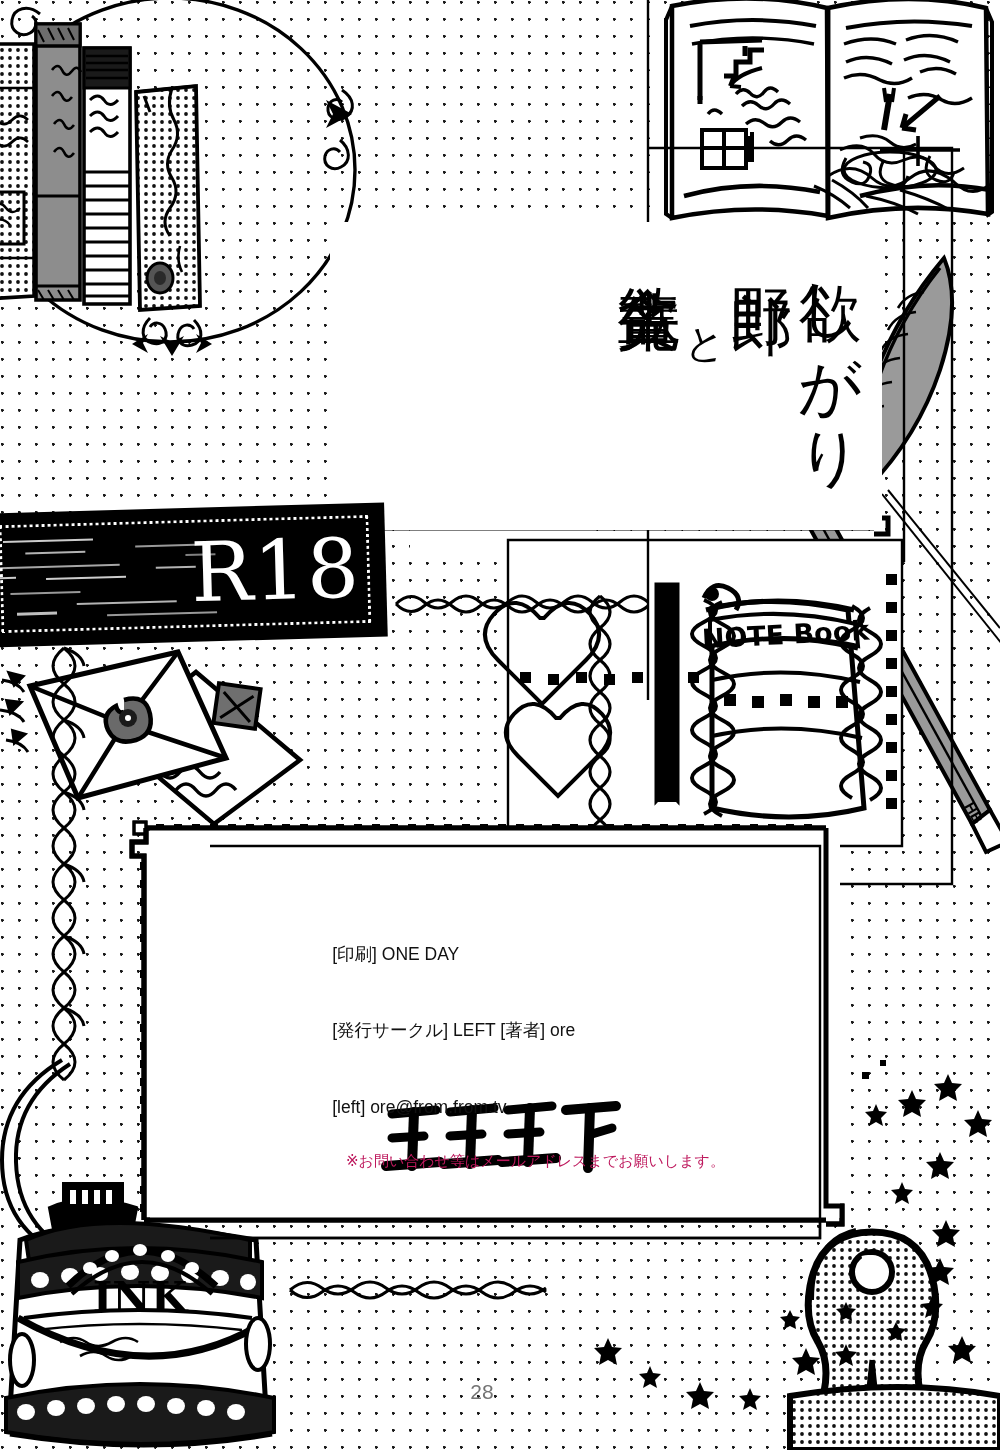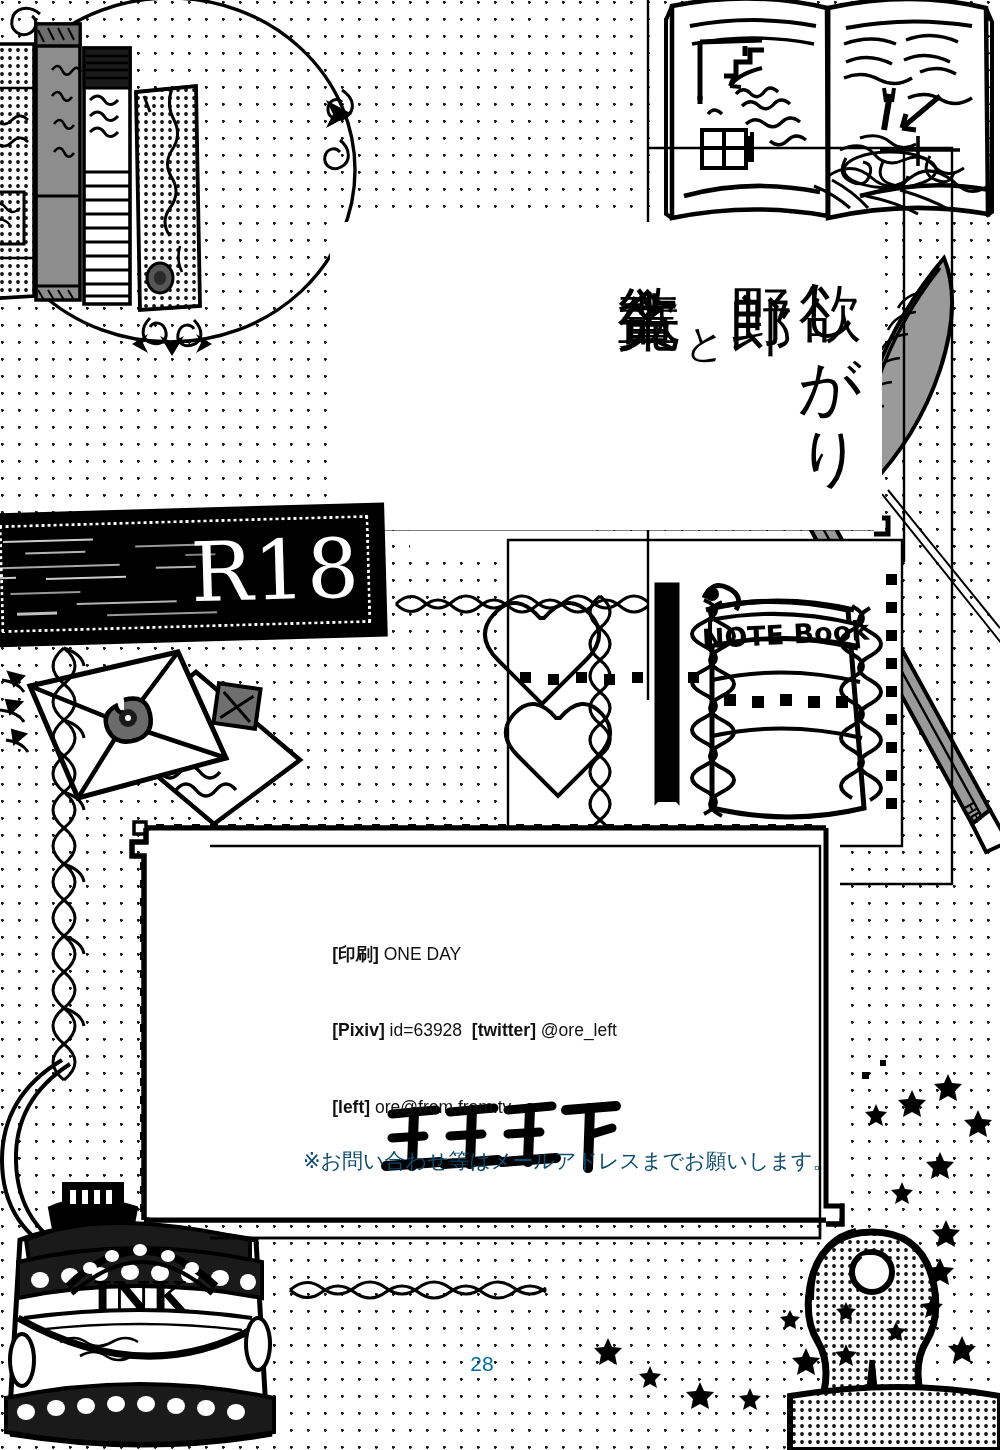--- a/index.html
+++ b/index.html
@@ -111,36 +111,37 @@
     position:absolute;
     left:303px;top:916px;
     width:470px;
   }
   #colophon .line{
     font-size:17.5px;
     line-height:25.5px;
     color:#111;
     white-space:pre;
   }
-  #colophon .line b{font-weight:700;}
+  #colophon .line b{font-weight:400;}
   #colophon .note{
-    font-size:21px;
+    font-size:15px;
     line-height:24px;
     margin-top:3px;
-    color:#0c4a6e;
+    color:#be185d;
     white-space:pre;
+    margin-left:43px;
   }
   
   #pageno{
     position:absolute;
-    left:452px;top:1352px;
+    left:452px;top:1380px;
     width:60px;
     text-align:center;
     font-size:21px;
-    color:#0369a1;
+    color:#737373;
     font-family:"Liberation Sans",sans-serif;
   }
 </style>
 </head>
 <body>
 
 <div id="page">
 
   <div id="halftone"></div>
 
@@ -814,21 +815,21 @@
       <path d="M590 1108 L588 1168" stroke-width="10"></path>
       <path d="M592 1134 L612 1128" stroke-width="9"></path>
     </g>
   </svg>
 
   <div id="colophon">
     <div class="line">
       <b>[印刷]</b><span> ONE DAY</span>
     </div>
     <div class="line">
-      <b>[Pixiv]</b><span> id=63928  </span><b>[twitter]</b><span> @ore_left</span>
+      <b>[発行サークル]</b><span> LEFT </span><b>[著者]</b><span> ore</span>
     </div>
     <div class="line">
       <b>[left]</b><span> ore@from.from.tv</span>
     </div>
     <div class="note">※お問い合わせ等はメールアドレスまでお願いします。</div>
   </div>
 
   <div id="pageno">28</div>
 
 </div>

